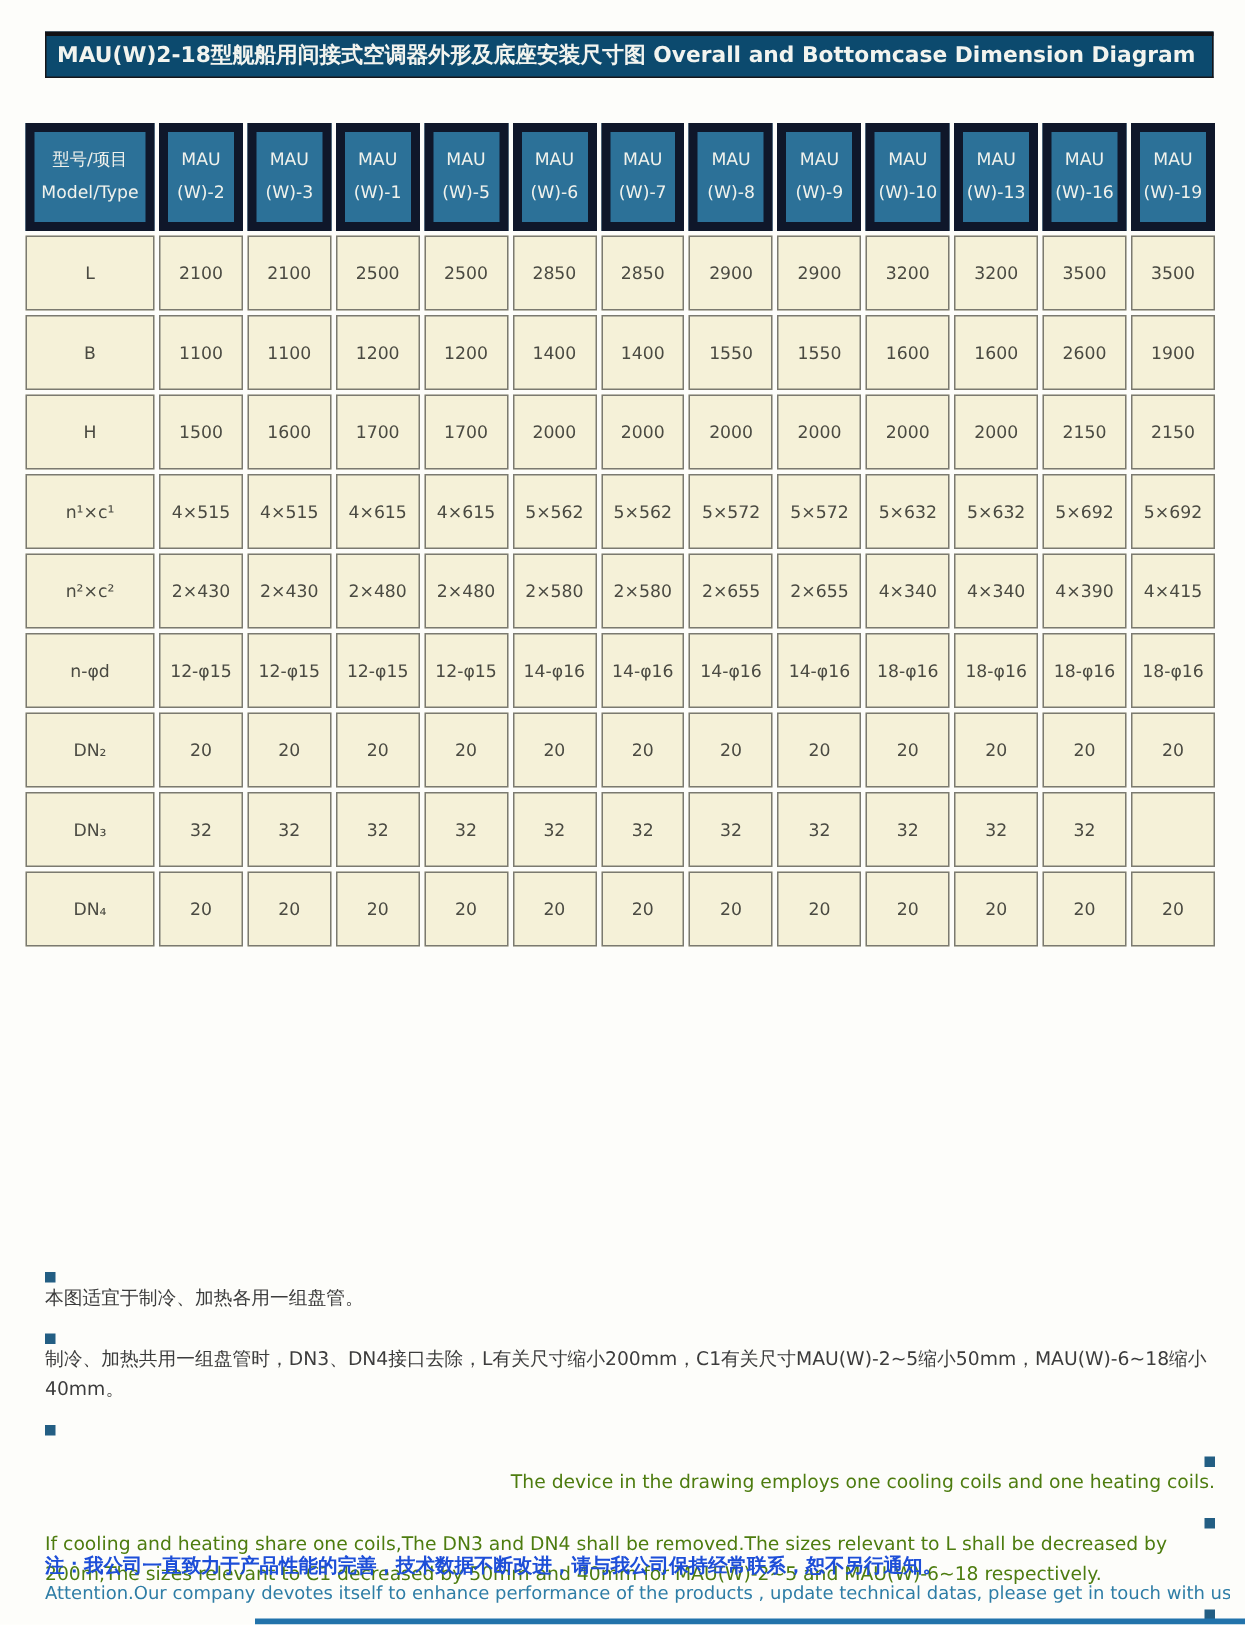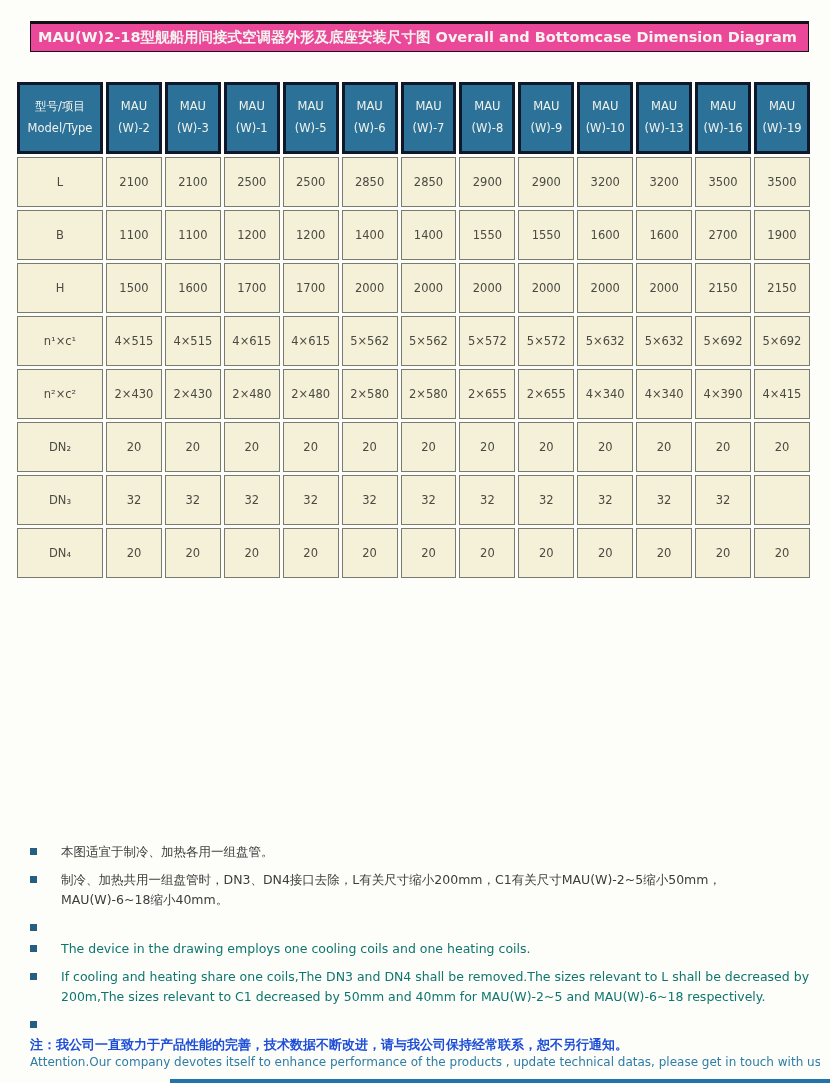--- a/index.html
+++ b/index.html
@@ -5,46 +5,46 @@
   * { margin:0; padding:0; box-sizing:border-box; }
   html,body { background:#ffffff; }
   body {
     width:830px; height:1083px; position:relative; overflow:hidden;
     font-family:"DejaVu Sans","Liberation Sans",sans-serif;
     background:#fdfdfa;
   }
   
   .title-bar {
     position:absolute; left:30px; top:21px; width:779px; height:31px;
-    background:#ec4899; border:1px solid #16161a; border-top:3px solid #111114;
+    background:#0c4a6e; border:1px solid #16161a; border-top:3px solid #111114;
     color:#f2f4ef; font-size:14.5px; font-weight:bold;
     line-height:26px; padding-left:7px; white-space:nowrap; overflow:hidden;
   }
   
   .spec-table {
     position:absolute; left:14px; top:79px; width:799px;
     border-collapse:separate; border-spacing:3px; table-layout:fixed;
   }
   .spec-table th, .spec-table td { text-align:center; vertical-align:middle; }
   .hcell {
     background:#2c7198; color:#f0f2ec; font-weight:normal; font-size:11.5px;
-    height:72px; border:3px solid #0f172a; line-height:1.9;
+    height:72px; border:6px solid #0f172a; line-height:1.9;
   }
   .corner-cell { font-size:11.5px; }
   .rlabel, .dcell {
     background:#f5f1d8; border:1px solid #7b7a70; height:50px;
     font-size:11.5px; font-weight:normal; color:#4a4a42;
   }
   
   .notes { position:absolute; left:30px; top:842px; width:780px; }
   .note {
-    display:flex; gap:24px; margin-bottom:8px;
-    font-size:12.5px; line-height:1.6; color:#3c3c3c;
-  }
-  .note.en { color:#0f766e; }
+    display:flex; gap:0; margin-bottom:8px;
+    font-size:12.5px; line-height:1.6; color:#3c3c3c;flex-direction:column;
+  }
+  .note.en { color:#4d7c0f;align-items:flex-end; }
   .note .bullet { flex:none; width:7px; height:7px; background:#235e83; margin-top:6px; }
   
   .footer { position:absolute; left:30px; top:1036px; width:790px; }
   .footer-cn { color:#1d4ed8; font-size:13px; font-weight:bold; line-height:1.4; }
   .footer-en { color:#2e7da6; font-size:12px; line-height:1.4; white-space:nowrap; overflow:hidden; }
   .bottom-rule { position:absolute; left:170px; right:0; bottom:0; height:4px; background:#2273ab; }
 </style>
 </head>
 <body>
 
@@ -143,21 +143,21 @@
         <td class="dcell">1100</td>
         <td class="dcell">1100</td>
         <td class="dcell">1200</td>
         <td class="dcell">1200</td>
         <td class="dcell">1400</td>
         <td class="dcell">1400</td>
         <td class="dcell">1550</td>
         <td class="dcell">1550</td>
         <td class="dcell">1600</td>
         <td class="dcell">1600</td>
-        <td class="dcell">2700</td>
+        <td class="dcell">2600</td>
         <td class="dcell">1900</td>
       </tr>
       <tr>
         <th class="rlabel">H</th>
         <td class="dcell">1500</td>
         <td class="dcell">1600</td>
         <td class="dcell">1700</td>
         <td class="dcell">1700</td>
         <td class="dcell">2000</td>
         <td class="dcell">2000</td>
@@ -192,20 +192,35 @@
         <td class="dcell">2×580</td>
         <td class="dcell">2×580</td>
         <td class="dcell">2×655</td>
         <td class="dcell">2×655</td>
         <td class="dcell">4×340</td>
         <td class="dcell">4×340</td>
         <td class="dcell">4×390</td>
         <td class="dcell">4×415</td>
       </tr>
       <tr>
+        <th class="rlabel">n-φd</th>
+        <td class="dcell">12-φ15</td>
+        <td class="dcell">12-φ15</td>
+        <td class="dcell">12-φ15</td>
+        <td class="dcell">12-φ15</td>
+        <td class="dcell">14-φ16</td>
+        <td class="dcell">14-φ16</td>
+        <td class="dcell">14-φ16</td>
+        <td class="dcell">14-φ16</td>
+        <td class="dcell">18-φ16</td>
+        <td class="dcell">18-φ16</td>
+        <td class="dcell">18-φ16</td>
+        <td class="dcell">18-φ16</td>
+      </tr>
+      <tr>
         <th class="rlabel">DN₂</th>
         <td class="dcell">20</td>
         <td class="dcell">20</td>
         <td class="dcell">20</td>
         <td class="dcell">20</td>
         <td class="dcell">20</td>
         <td class="dcell">20</td>
         <td class="dcell">20</td>
         <td class="dcell">20</td>
         <td class="dcell">20</td>

